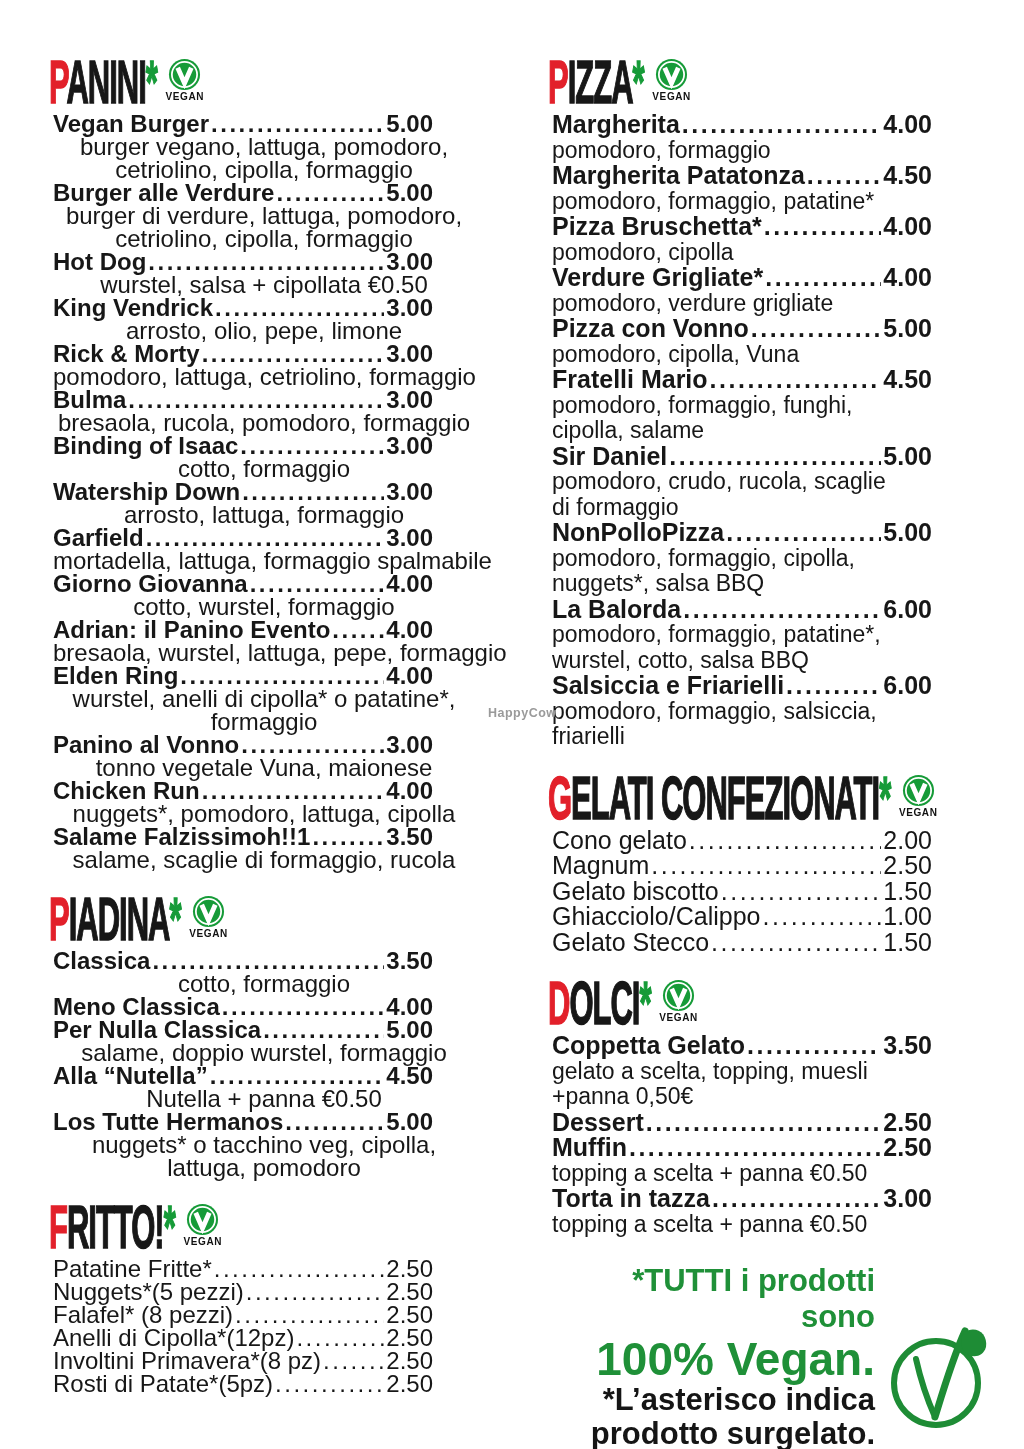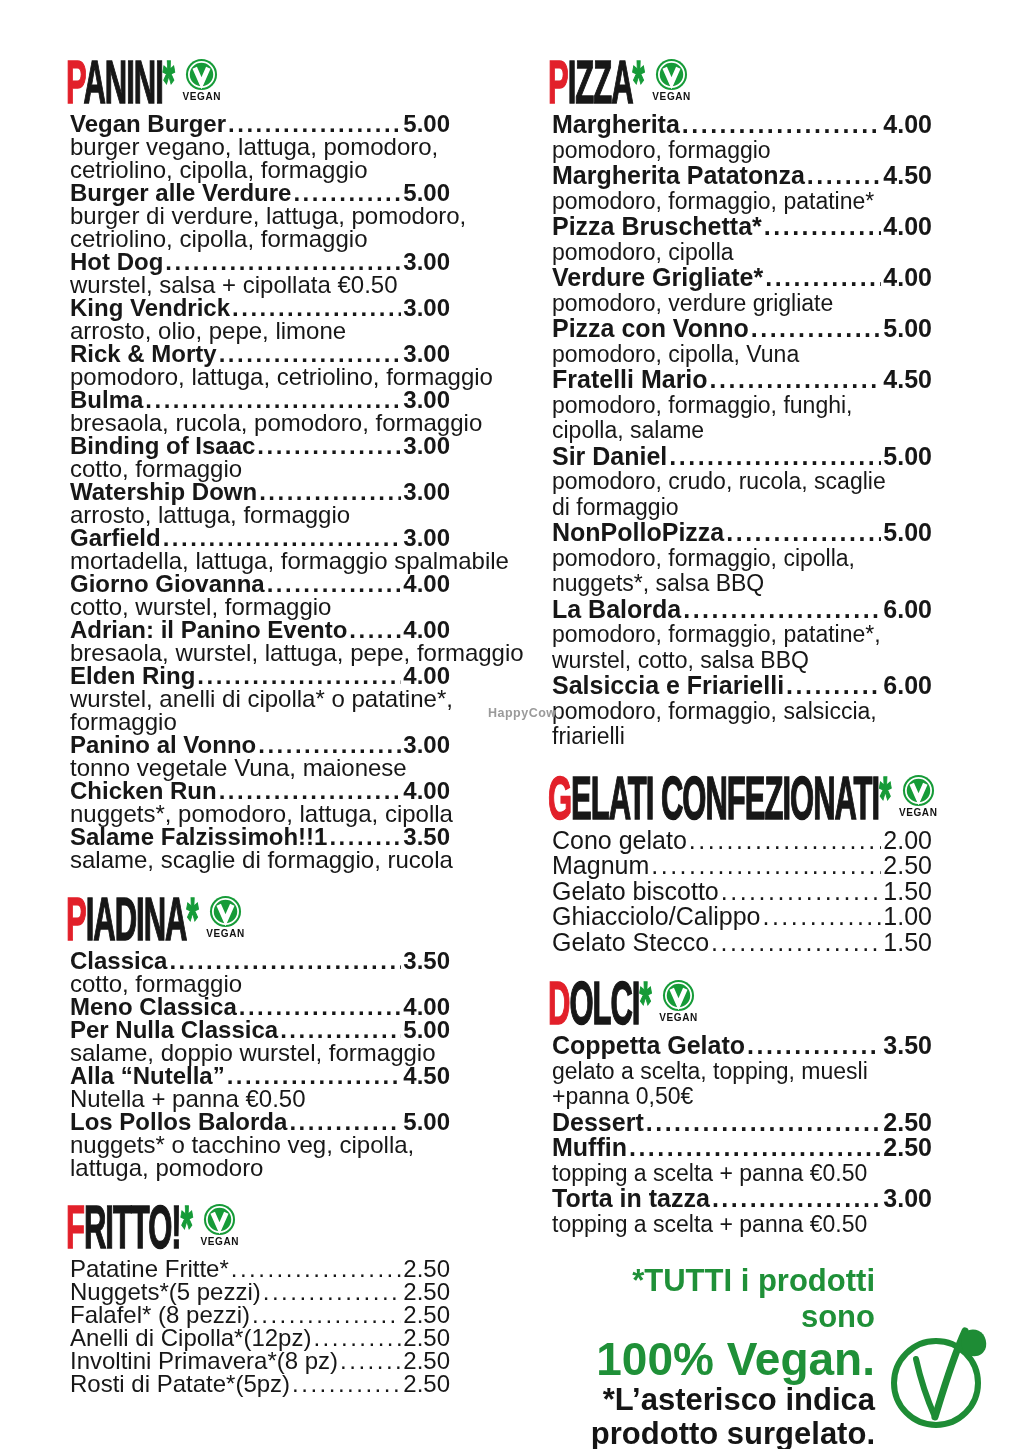--- a/index.html
+++ b/index.html
@@ -11,21 +11,21 @@
     --logo-green:#1e8c35;
   }
   *{box-sizing:border-box;}
   html,body{margin:0;padding:0;background:#fff;}
   .page{
     position:relative;width:1024px;height:1449px;background:#ffffff;
     font-family:"Liberation Sans","DejaVu Sans",sans-serif;color:var(--text);
     overflow:hidden;
   }
   .col{position:absolute;top:58px;}
-  .col-left{left:66px;width:430px;}
+  .col-left{left:49px;width:430px;text-align:center;}
   .col-right{left:548px;width:440px;}
 
   .menu-section{margin:0;}
   .menu-section + .menu-section{margin-top:24px;}
 
   .sec-head{display:flex;align-items:flex-start;margin:0 0 4px 0;height:50px;}
   .sec-title-outer{display:inline-block;height:48px;overflow:visible;white-space:nowrap;}
   .sec-title{
     display:inline-block;font-size:62px;line-height:48px;font-weight:700;
     letter-spacing:-2px;transform:scaleX(0.5);transform-origin:0 0;white-space:nowrap;
@@ -311,21 +311,21 @@
       <span class="item-dots"></span>
       <span class="item-price">4.50</span>
     </div>
     <div class="item-desc">
               <div class="desc-line">Nutella + panna €0.50</div>
             </div>
   </div>
 
   <div class="menu-item">
     <div class="item-row">
-      <span class="item-name">Los Pollos Balorda</span>
+      <span class="item-name">Los Tutte Hermanos</span>
       <span class="item-dots"></span>
       <span class="item-price">5.00</span>
     </div>
     <div class="item-desc">
               <div class="desc-line">nuggets* o tacchino veg, cipolla,</div>
               <div class="desc-line">lattuga, pomodoro</div>
             </div>
   </div>
 </div>
   </section>

